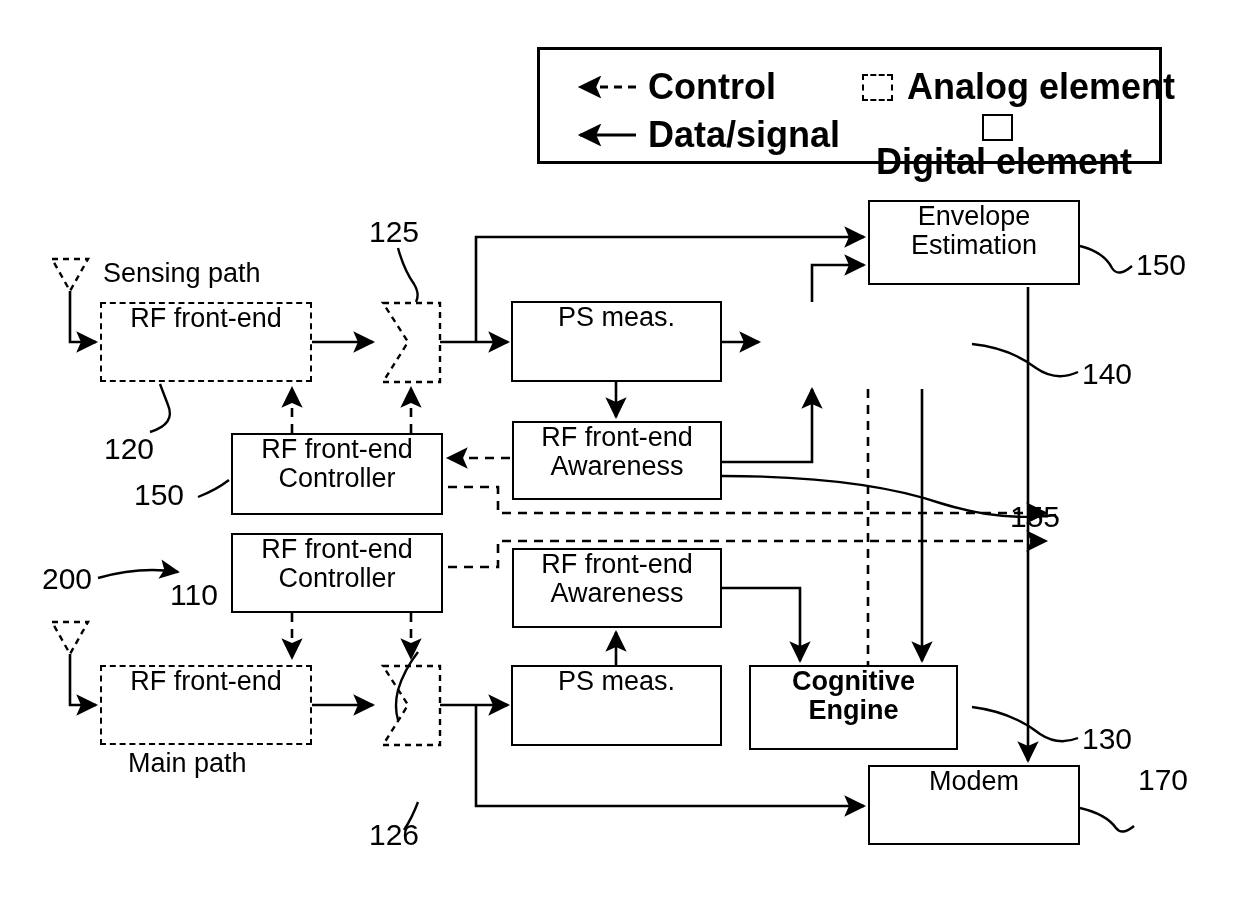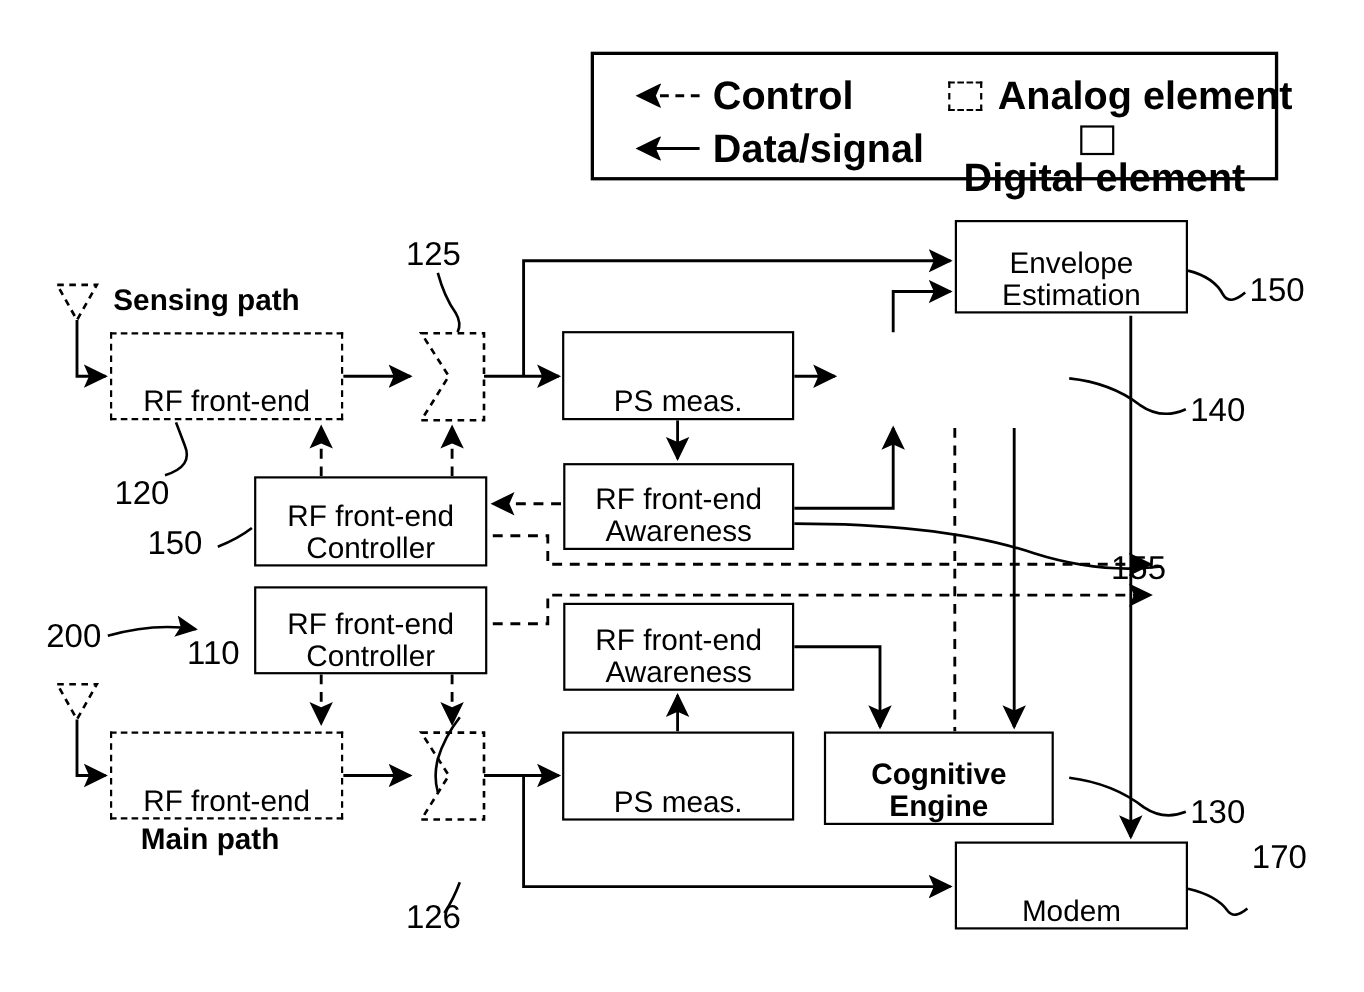--- a/index.html
+++ b/index.html
@@ -1,28 +1,28 @@
 <!DOCTYPE html>
 <html><head>
 <meta charset="utf-8">
 <style>
   html,body{margin:0;padding:0;background:#ffffff;}
   body{width:1240px;height:902px;position:relative;overflow:hidden;
        font-family:"Liberation Sans",sans-serif;color:#000;}
   #stage{position:absolute;left:0;top:0;width:1240px;height:902px;}
   svg#wires{position:absolute;left:0;top:0;width:1240px;height:902px;}
 
-  .box{position:absolute;box-sizing:border-box;display:flex;align-items:flex-end;
+  .box{position:absolute;box-sizing:border-box;display:flex;align-items:flex-start;
        justify-content:center;text-align:center;background:#fff;z-index:3;}
   .digital{border:2.5px solid #000;}
   .analog{border:2.5px dashed #000;}
   .box span{display:block;line-height:1.08;font-size:27px;}
 
   .reflabel{position:absolute;font-size:30px;z-index:4;white-space:nowrap;}
-  .pathlabel{position:absolute;font-size:27px;font-weight:bold;z-index:4;white-space:nowrap;}
+  .pathlabel{position:absolute;font-size:27px;font-weight:normal;z-index:4;white-space:nowrap;}
 
   
   #legend{position:absolute;left:537px;top:47px;width:625px;height:117px;
           border:3.5px solid #000;background:#fff;z-index:5;box-sizing:border-box;}
   .lgrow{position:absolute;display:flex;align-items:center;}
   .lgtext{font-size:36px;font-weight:bold;white-space:nowrap;}
   .swatch-analog{width:31px;height:27px;border:2.5px dashed #000;box-sizing:border-box;}
   .swatch-digital{width:31px;height:27px;border:2.5px solid #000;box-sizing:border-box;}
 </style>
 </head>

